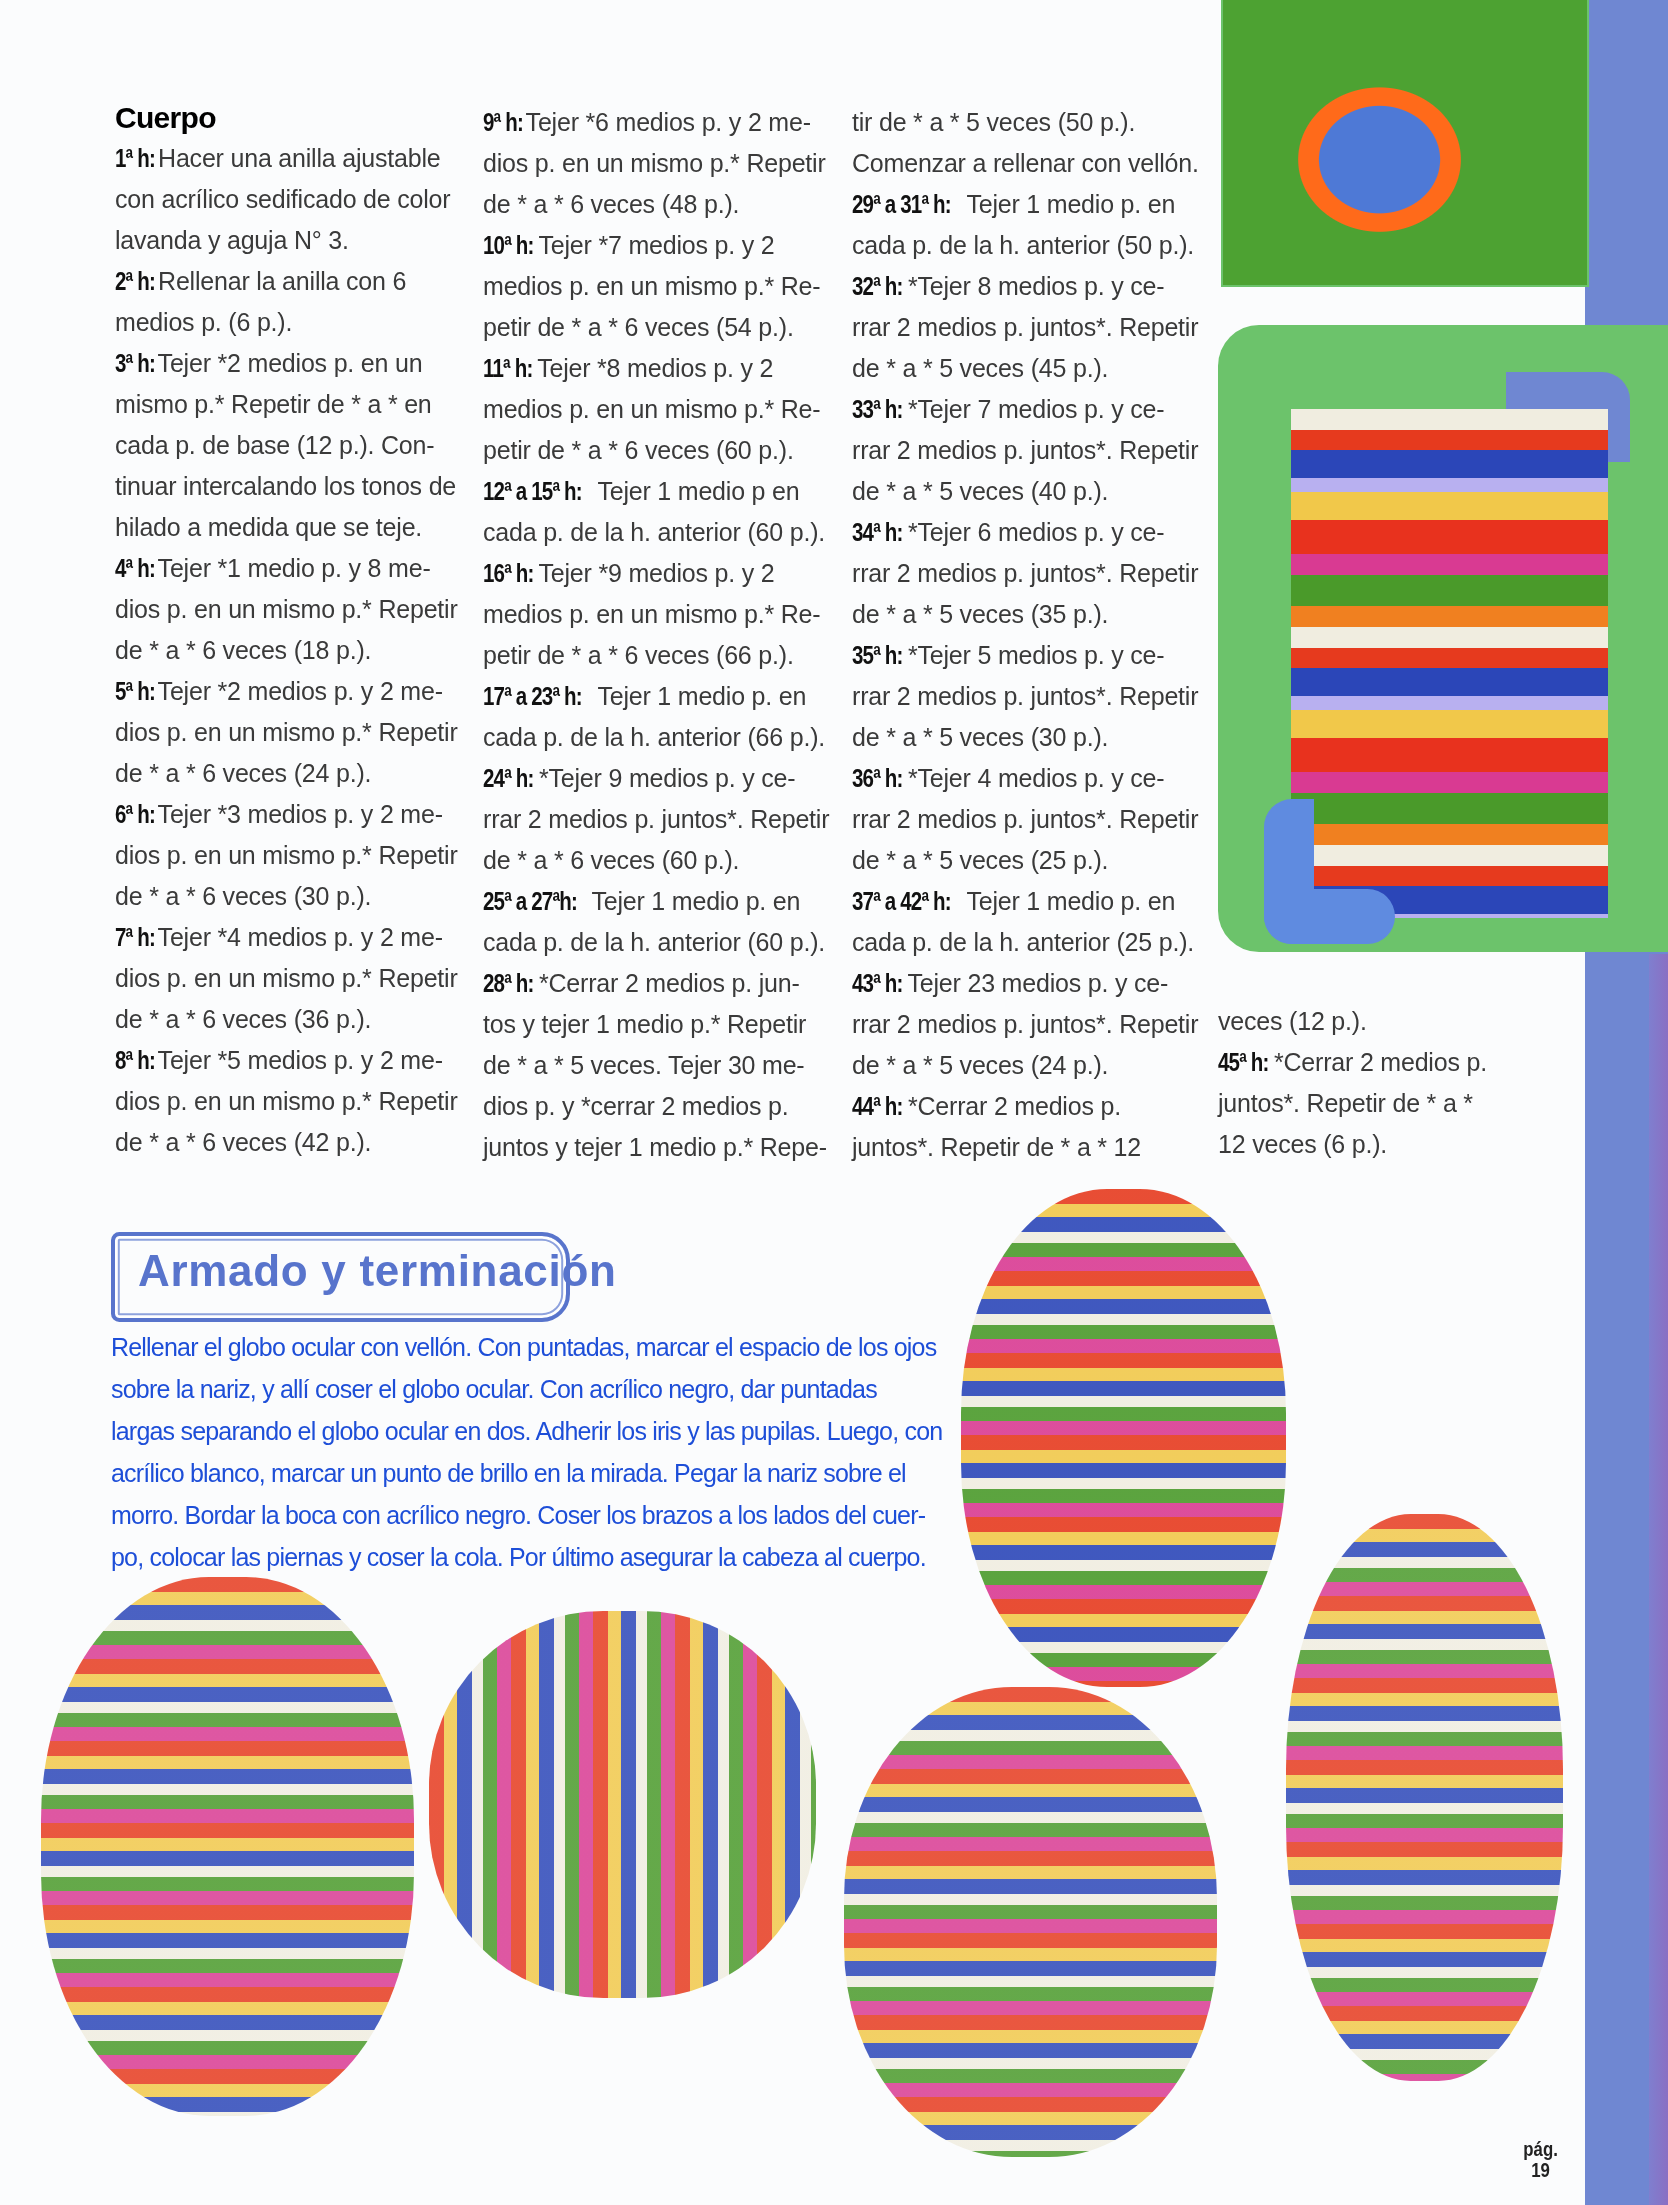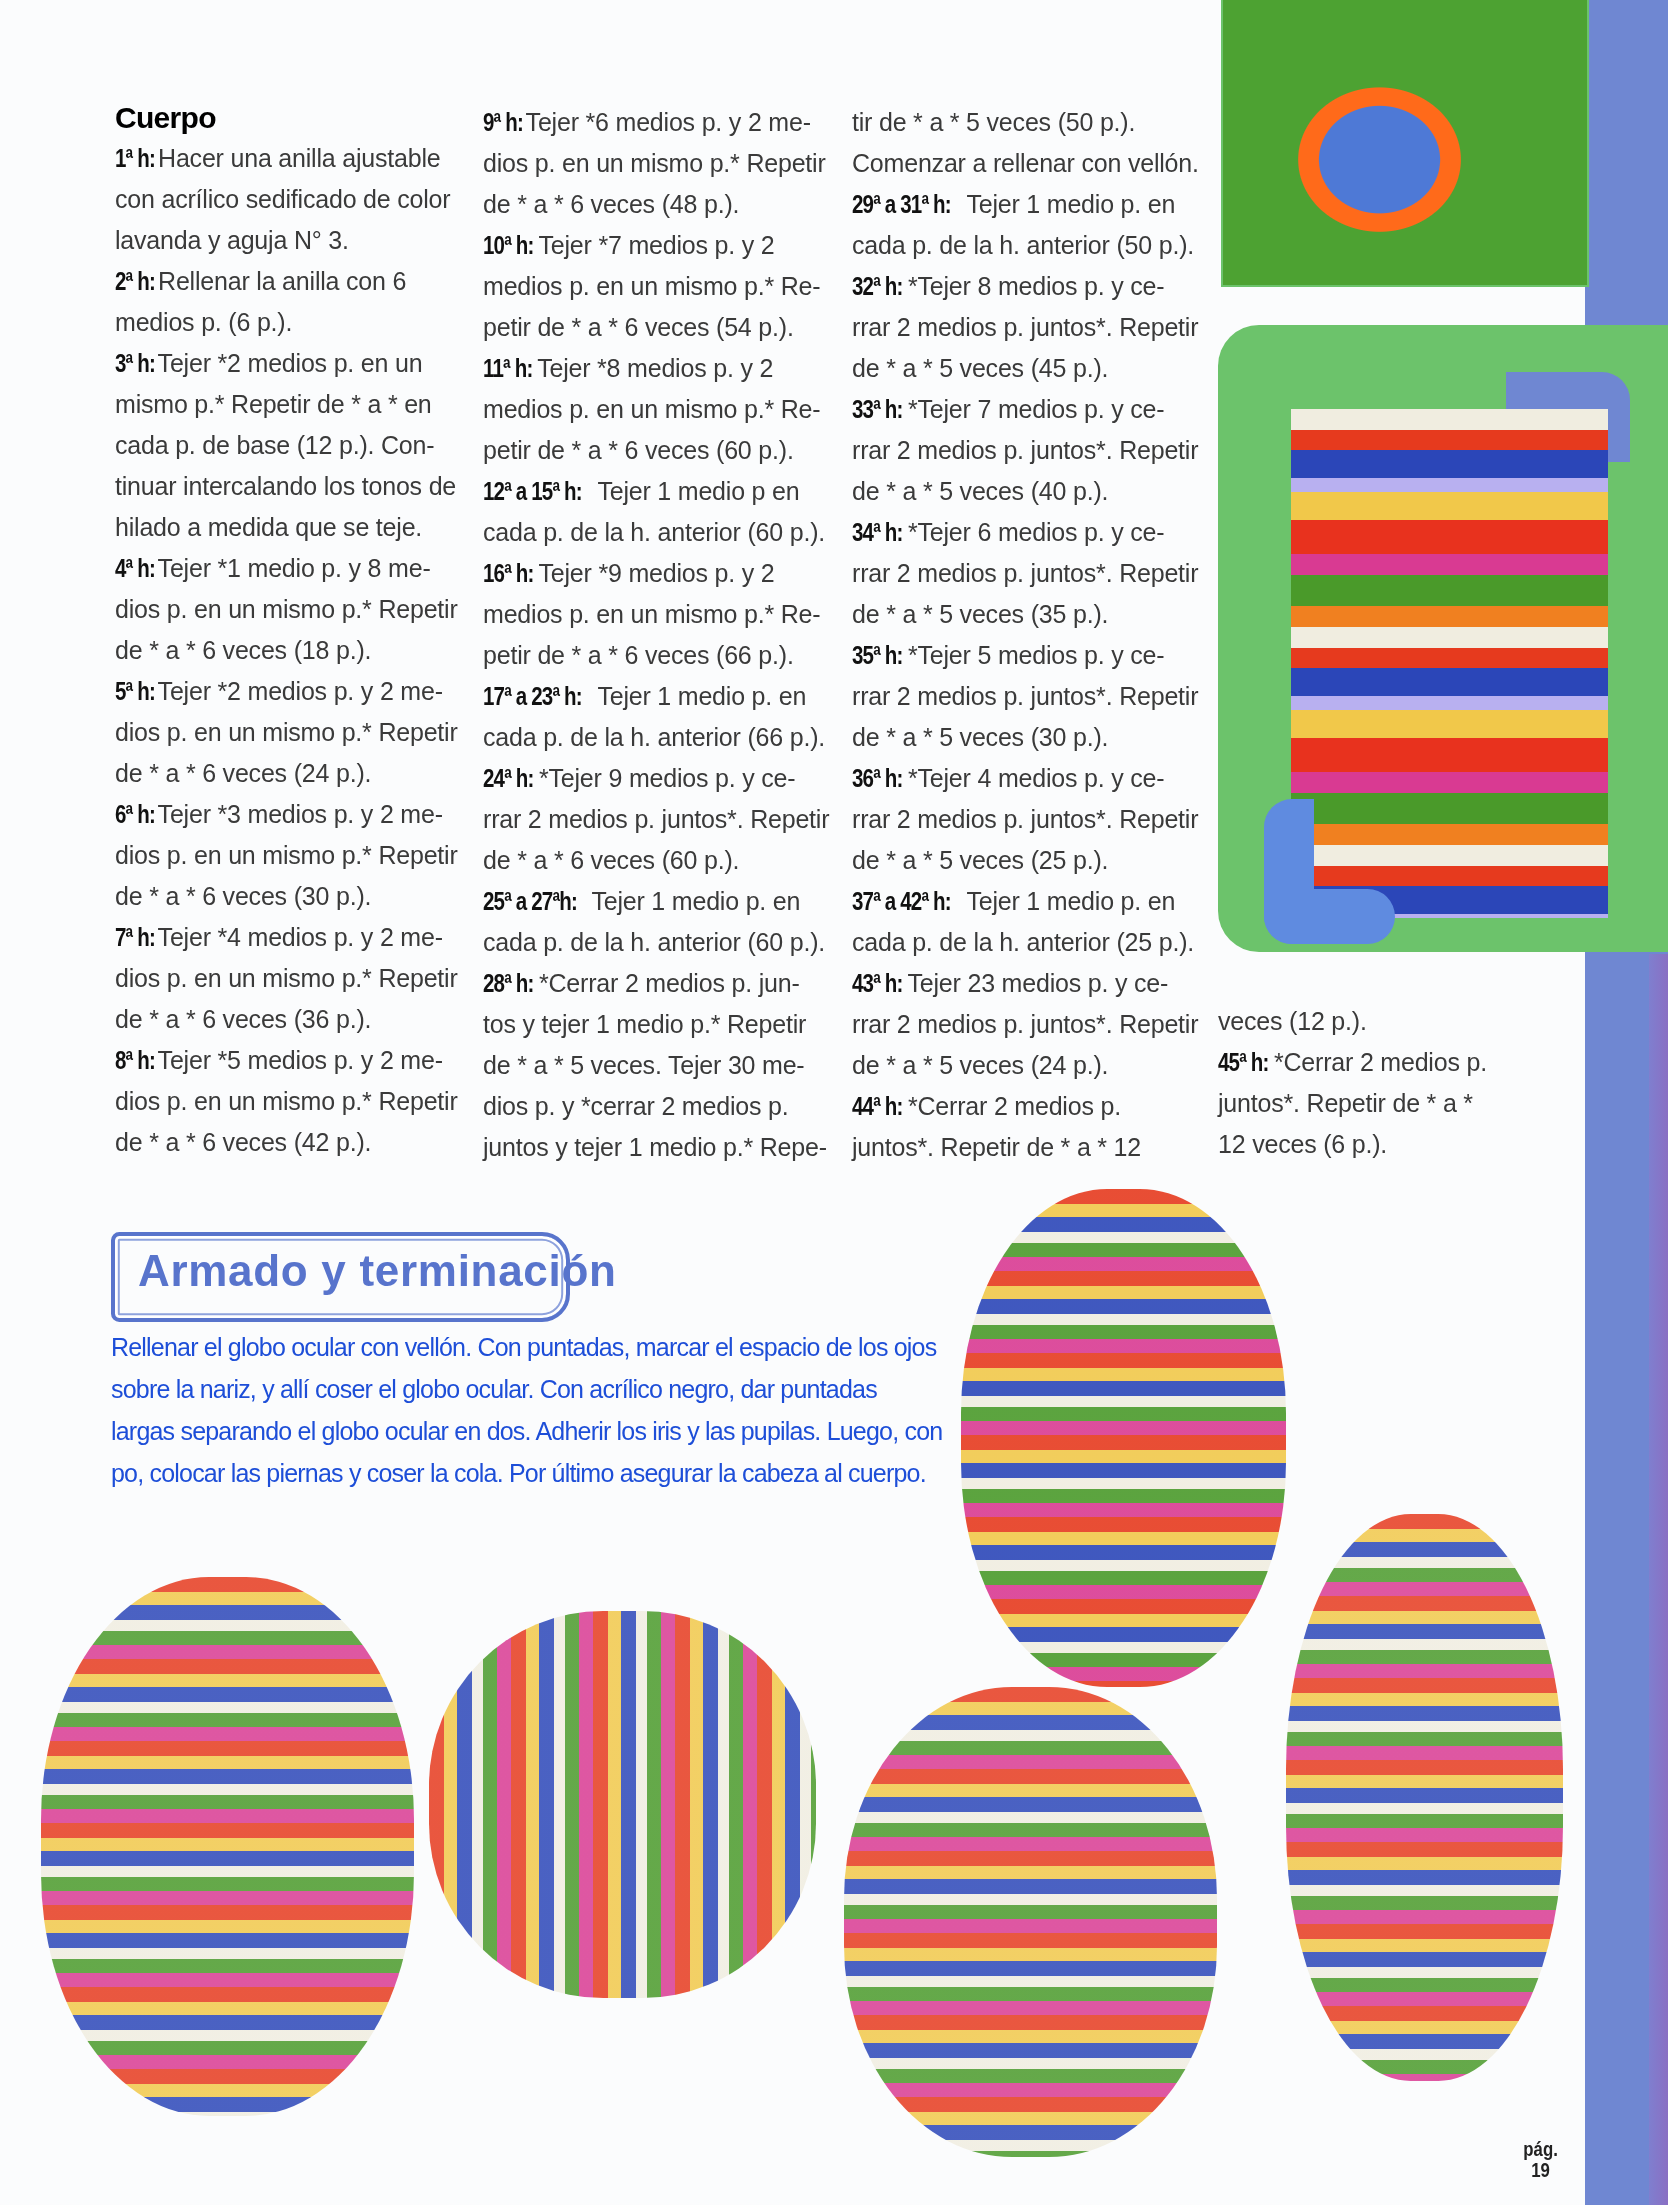--- a/index.html
+++ b/index.html
@@ -158,20 +158,22 @@
       <span class="line"><span>12 veces (6 p.).</span></span>
     </div>
   </div>
 
 <div class="armado-box"></div>
 <div class="armado-title">Armado y terminación</div>
 <div class="armado-text">
   <span class="line">Rellenar el globo ocular con vellón. Con puntadas, marcar el espacio de los ojos</span>
   <span class="line">sobre la nariz, y allí coser el globo ocular. Con acrílico negro, dar puntadas</span>
   <span class="line">largas separando el globo ocular en dos. Adherir los iris y las pupilas. Luego, con</span>
+  <span class="line">acrílico blanco, marcar un punto de brillo en la mirada. Pegar la nariz sobre el</span>
+  <span class="line">morro. Bordar la boca con acrílico negro. Coser los brazos a los lados del cuer-</span>
   <span class="line">po, colocar las piernas y coser la cola. Por último asegurar la cabeza al cuerpo.</span>
 </div>
 
 <div class="page-num">
   <div>pág.</div>
   <div>19</div>
 </div>
 
 
 </body></html>

